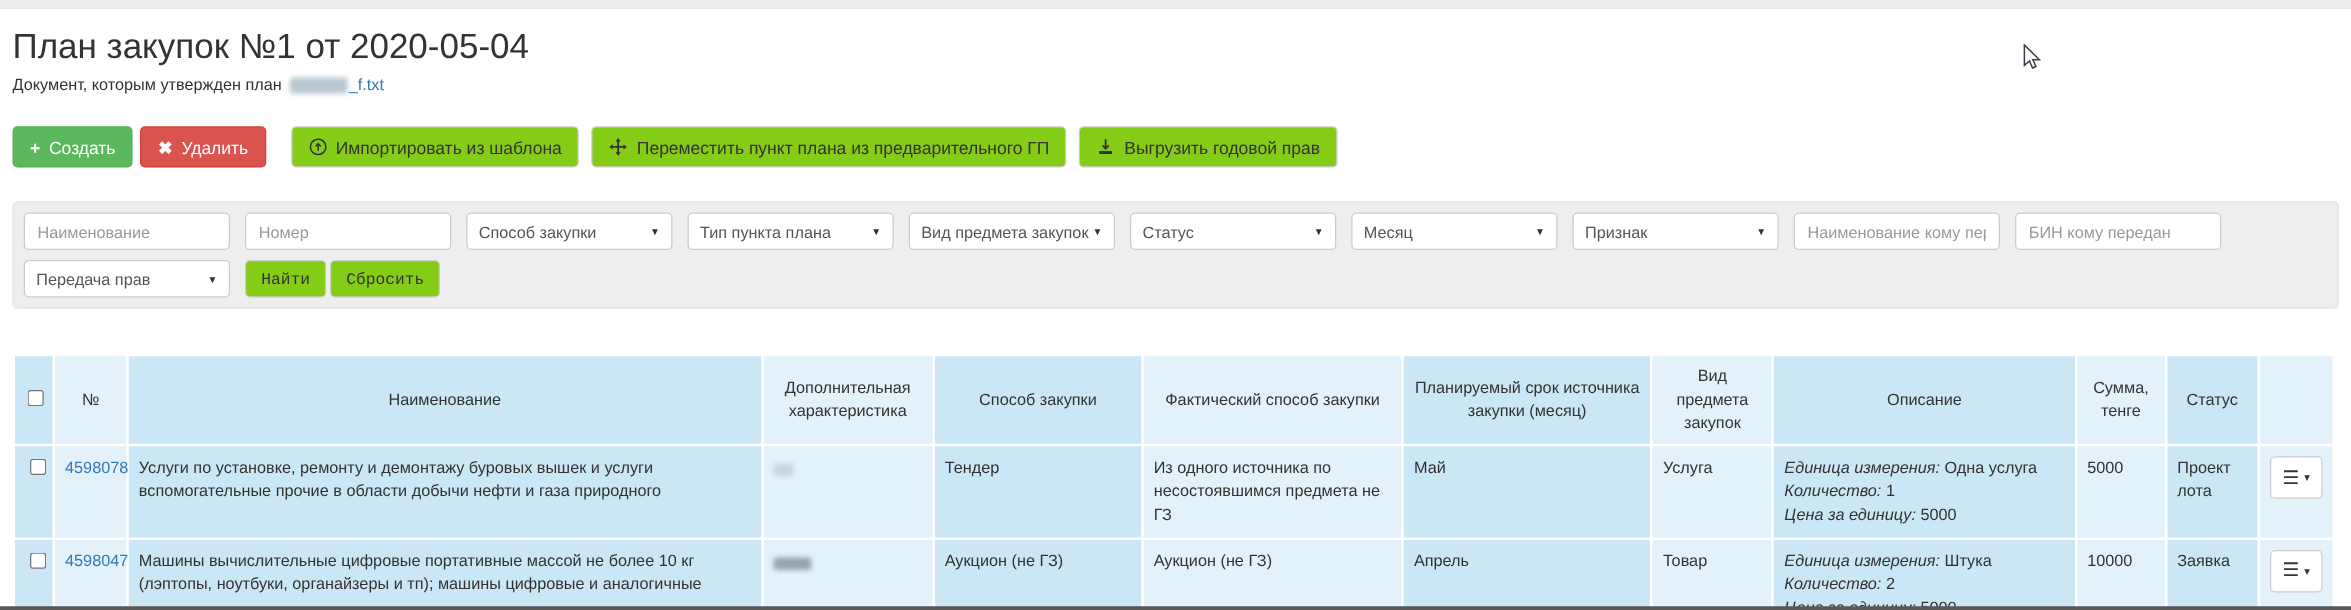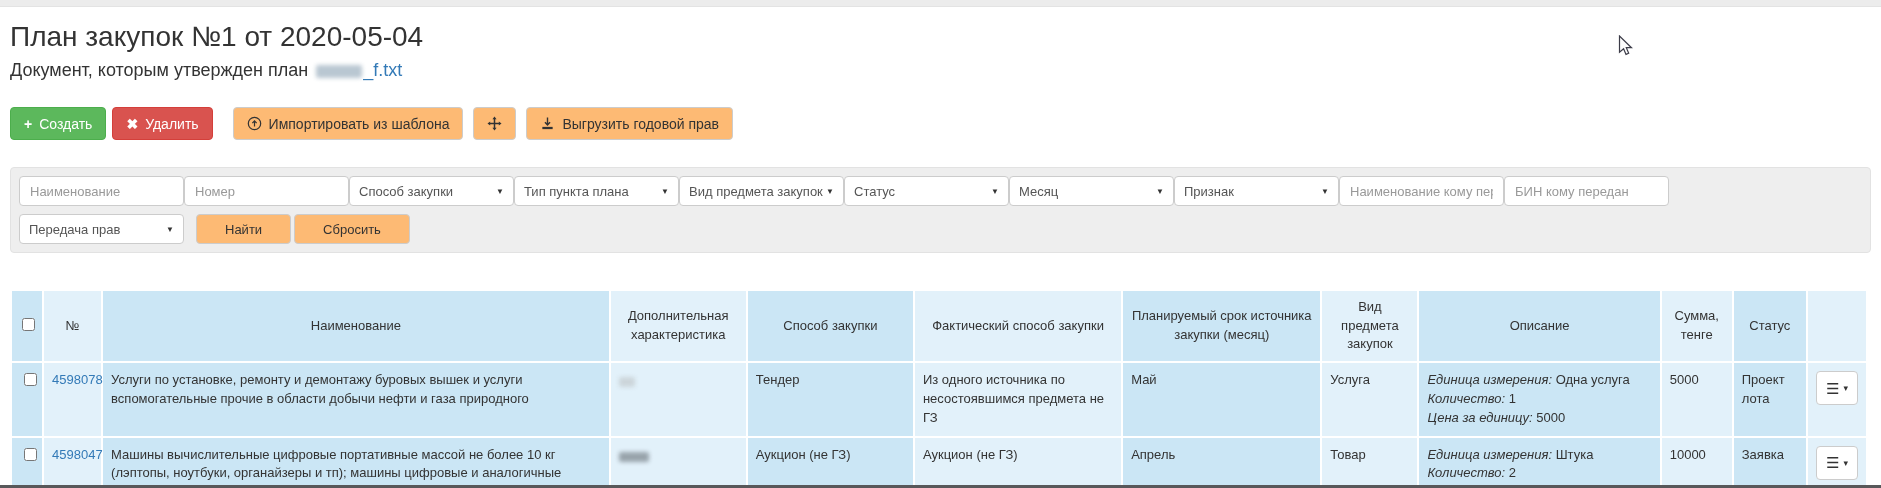--- a/index.html
+++ b/index.html
@@ -7,58 +7,58 @@
   body {
     width: 1881px; height: 488px; overflow: hidden; position: relative;
     background: #fff; color: #333;
     font-family: "Liberation Sans", sans-serif; font-size: 13px;
   }
   .top-strip { height: 7px; background: #ececec; border-bottom: 1px solid #e3e3e3; }
   .content { padding: 0 10px; }
 
   
   h1.page-title { margin: 14px 0 0 0; font-size: 28px; font-weight: 500; color: #333; letter-spacing: 0; }
-  .doc-line { margin-top: 7px; font-size: 18px; color: #333; }
+  .doc-line { margin-top: 7px; font-size: 13px; color: #333; }
   .doc-line a { color: #337ab7; text-decoration: none; }
   .blur-chip { display: inline-block; vertical-align: middle; border-radius: 2px; filter: blur(2px); }
   .doc-blur { width: 46px; height: 13px; background: #b9c7d2; margin: 0 1px 0 3px; }
 
   
   .toolbar { margin-top: 26px; display: flex; align-items: center; }
   .btn {
     display: inline-flex; align-items: center; gap: 7px; height: 33px; padding: 0 13px;
-    border-radius: 4px; font-size: 14px; border: 1px solid #ccc; background: #fdba74; color: #333;
+    border-radius: 4px; font-size: 14px; border: 1px solid #ccc; background: #84cc16; color: #333;
     cursor: pointer; white-space: nowrap; line-height: 1;
   }
   .btn-success { background: #5cb85c; border-color: #4cae4c; color: #fff; }
   .btn-danger  { background: #d9534f; border-color: #d43f3a; color: #fff; }
   .btn .glyph { font-size: 14px; font-weight: bold; }
   .ml6 { margin-left: 6px; } .ml20 { margin-left: 20px; } .ml10 { margin-left: 10px; }
   .btn svg { display: block; }
 
   
   .filter-panel {
     margin-top: 27px; background: #eee; border: 1px solid #e2e2e2; border-radius: 4px;
     padding: 8px;
   }
   .filter-row { display: flex; align-items: center; }
   .filter-row + .filter-row { margin-top: 8px; }
-  .filter-row > * + * { margin-left: 0; }
+  .filter-row > * + * { margin-left: 12px; }
   .f-input {
     height: 30px; width: 165px; border: 1px solid #ccc; border-radius: 4px; background: #fff;
     padding: 0 10px; font-size: 13px; color: #555; font-family: "Liberation Sans", sans-serif;
   }
   .f-input::placeholder { color: #999; opacity: 1; }
   .f-select {
     height: 30px; width: 165px; border: 1px solid #ccc; border-radius: 4px; background: #fff;
     padding: 0 9px; font-size: 13px; color: #555; display: flex; align-items: center;
     justify-content: space-between; cursor: pointer;
   }
   .f-select .caret { font-size: 8px; color: #333; }
-  .btn-sm { height: 30px; padding: 0 28px; font-size: 13px; }
+  .btn-sm { height: 30px; padding: 0 12px; font-size: 13px; font-family: Liberation Mono, monospace; }
   .fr2-gap { margin-left: 12px; } .fr2-gap2 { margin-left: 3px; }
 
   
   .plan-table-wrap { margin-top: 36px; }
   table.plan {
     border-collapse: separate; border-spacing: 2px; table-layout: fixed; width: 1858px;
     font-size: 13px;
   }
   th { font-weight: 400; text-align: center; vertical-align: middle; padding: 6px; height: 70px; color: #333; line-height: 1.45; }
   td { vertical-align: top; padding: 8px; line-height: 1.45; color: #333; }
@@ -112,20 +112,21 @@
           </svg>
       </span>
       <span>Импортировать из шаблона</span>
     </button>
     <button class="btn ml10">
       <span>
         <svg width="15" height="15" viewBox="0 0 16 16">
             <path d="M8 0.5L10.2 3.4H8.8V7.2H12.6V5.8L15.5 8L12.6 10.2V8.8H8.8V12.6H10.2L8 15.5L5.8 12.6H7.2V8.8H3.4V10.2L0.5 8L3.4 5.8V7.2H7.2V3.4H5.8Z" fill="#333"></path>
           </svg>
       </span>
+      <span>Переместить пункт плана из предварительного ГП</span>
     </button>
     <button class="btn ml10">
       <span>
         <svg width="15" height="15" viewBox="0 0 16 16">
             <path d="M8 1.5v7.6M5.3 6.6L8 9.6l2.7-3" fill="none" stroke="#333" stroke-width="1.5"></path>
             <path d="M2.5 12.8h11" stroke="#333" stroke-width="2.4"></path>
           </svg>
       </span>
       <span>Выгрузить годовой прав</span>
     </button>

